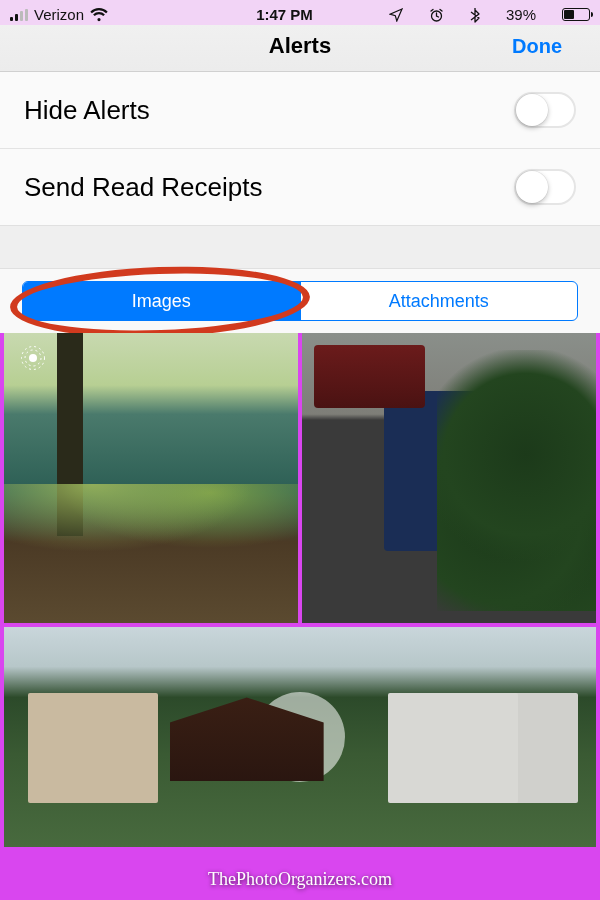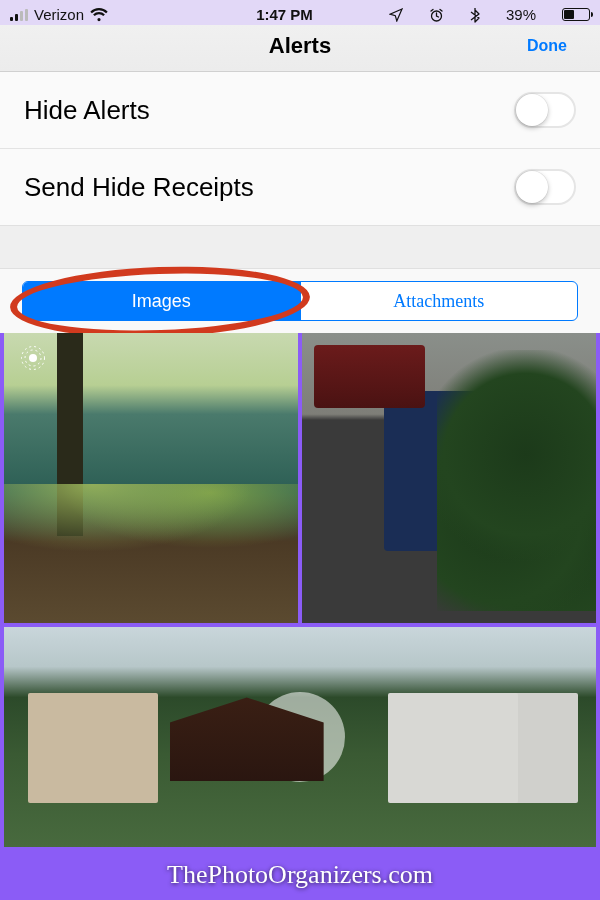--- a/index.html
+++ b/index.html
@@ -7,21 +7,21 @@
       width: 600px;
       height: 900px;
       font-family: -apple-system, "Helvetica Neue", Helvetica, Arial, sans-serif;
       background: #f4f4f4;
       position: relative;
       overflow: hidden;
     }
     .frame {
       position: absolute;
       inset: 0;
-      background: #8b5cf6;
+      background: #d946ef;
     }
     
     .statusbar {
       display: flex;
       align-items: center;
       justify-content: space-between;
       padding: 6px 10px 2px;
       font-size: 15px;
       font-weight: 500;
       color: #111;
@@ -67,21 +67,21 @@
     .navbar {
       display: flex;
       align-items: center;
       justify-content: space-between;
       padding: 8px 18px 12px;
       border-bottom: 1px solid #d0d0d0;
       background: linear-gradient(#f0f0f0, #ececec);
     }
     .navbar .title { font-size: 22px; font-weight: 600; color: #000; flex:1; text-align:center; }
     .navbar .spacer { width: 70px; }
-    .navbar .done-btn { color: #007aff; font-size: 16px; font-weight: 600; text-align:center; width:70px; cursor:pointer; }
+    .navbar .done-btn { color: #007aff; font-size: 20px; font-weight: 600; text-align:left; width:70px; cursor:pointer; }
     
     .settings { background: #fafafa; }
     .row {
       display: flex;
       align-items: center;
       justify-content: space-between;
       padding: 20px 24px;
       font-size: 26px;
       color: #000;
     }
@@ -116,21 +116,21 @@
     .segmented .seg {
       flex: 1;
       display: flex;
       align-items: center;
       justify-content: center;
       font-size: 18px;
       color: #007aff;
       cursor: pointer;
     }
     .segmented .seg.active { background: #007aff; color: #fff; }
-    .segmented .seg + .seg { border-left: 1.5px solid #007aff; font-family: Liberation Serif, serif; }
+    .segmented .seg + .seg { border-left: 1.5px solid #007aff; }
     .oval-annot {
       position: absolute;
       left: 10px; top: -2px;
       width: 300px; height: 70px;
       border: 7px solid #d13a1e;
       border-radius: 50%;
       pointer-events: none;
       transform: rotate(-2deg);
     }
     
@@ -224,21 +224,21 @@
       margin-left:8px;
       border-left: 32px solid rgba(60,60,60,0.9);
       border-top: 20px solid transparent;
       border-bottom: 20px solid transparent;
     }
     .watermark {
       position: absolute;
       left: 0; right: 0; bottom: 10px;
       text-align: center;
       color: #fff;
-      font-size: 26px;
+      font-size: 18px;
       font-family: Georgia, 'Times New Roman', serif;
       text-shadow: 0 1px 4px rgba(0,0,0,.7);
       pointer-events:none;
     }
   </style>
 </head>
 <body>
 
 <div class="frame">
   <div class="statusbar">
@@ -288,21 +288,21 @@
   </div>
 
   <div class="settings">
     <div class="row">
       <span>Hide Alerts</span>
       <span class="toggle">
           <span class="knob"></span>
         </span>
     </div>
     <div class="row">
-      <span>Send Hide Receipts</span>
+      <span>Send Read Receipts</span>
       <span class="toggle">
           <span class="knob"></span>
         </span>
     </div>
   </div>
   <div class="settings-bottom"></div>
 
   <div class="seg-wrap">
     <div class="segmented">
       <div class="seg active">

